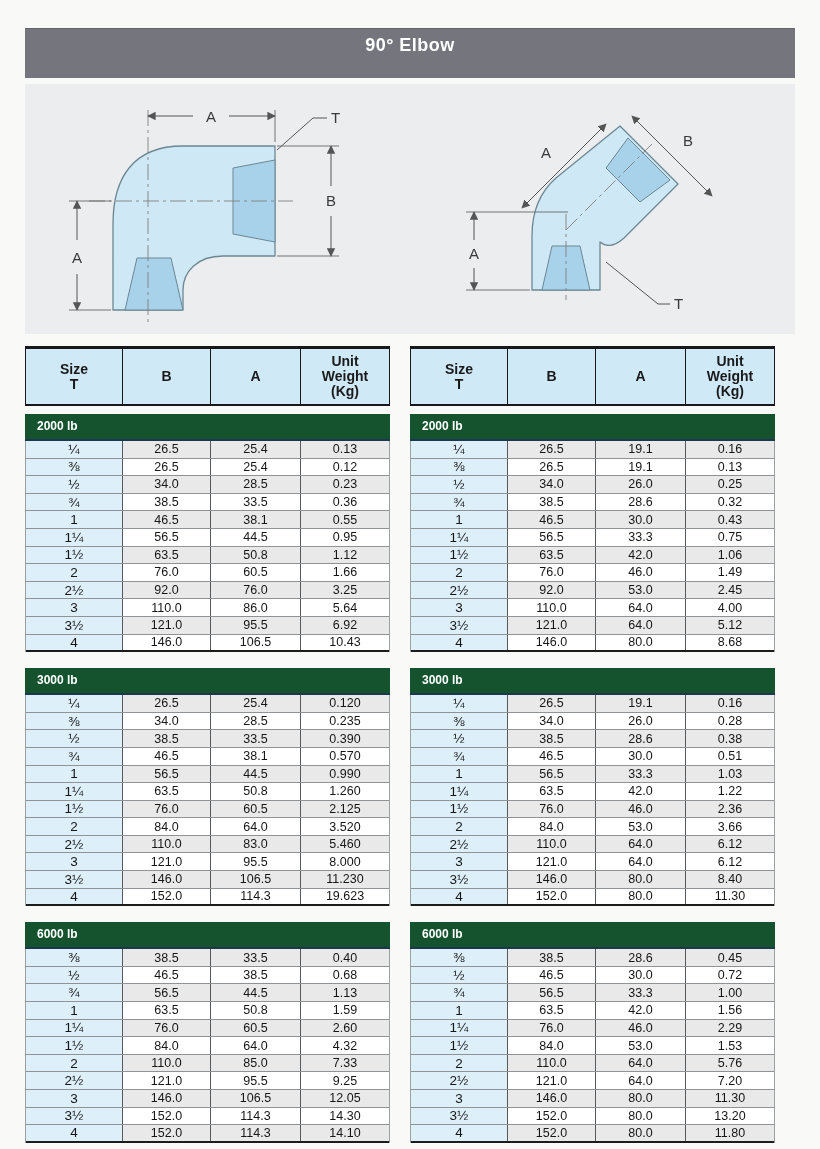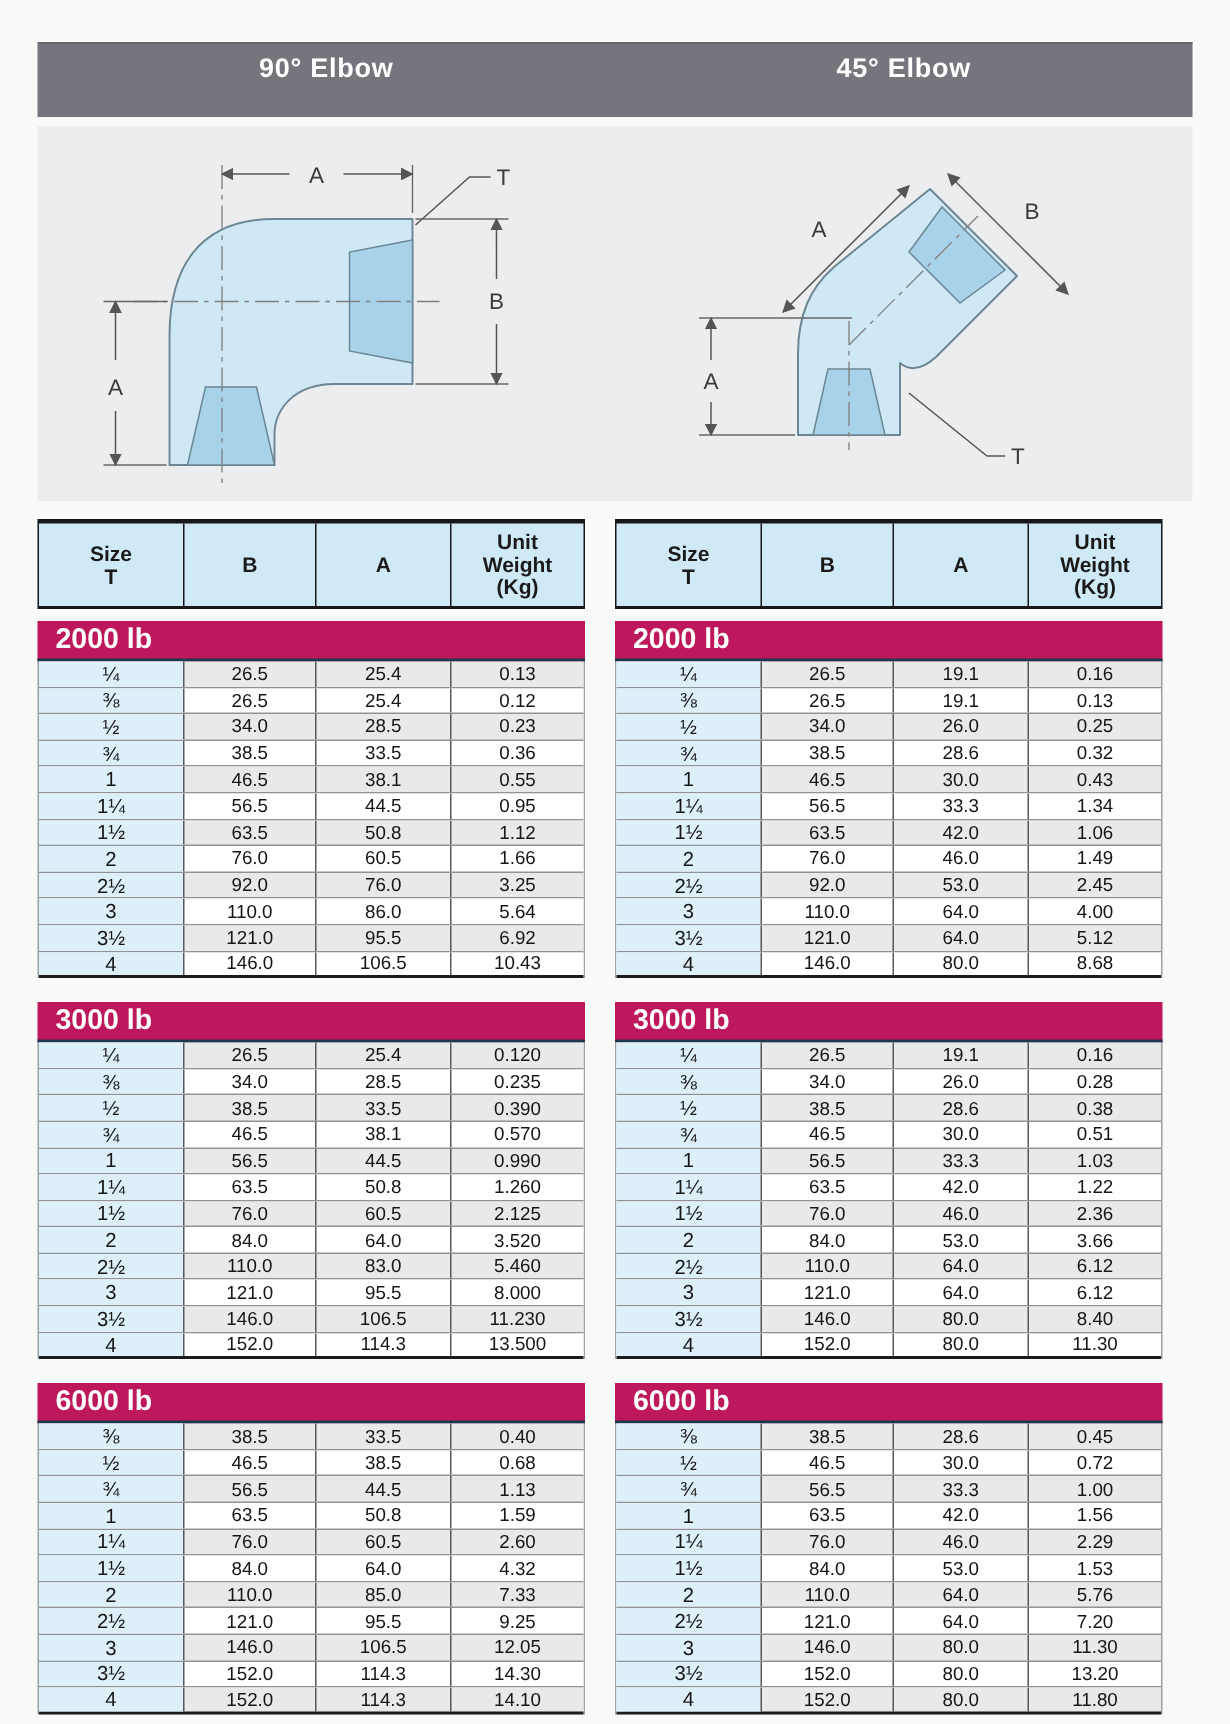--- a/index.html
+++ b/index.html
@@ -22,22 +22,22 @@
   .tables{display:flex;gap:20px;margin-top:12px;width:770px;}
   .ftable{width:365px;}
 
   .thead{display:grid;grid-template-columns:96px 88px 90px 1fr;height:60px;
          background:#cfe9f6;border-top:3px solid #17171c;border-bottom:2px solid #17171c;
          border-left:1.5px solid #17171c;border-right:1.5px solid #17171c;box-sizing:border-box;}
   .th{display:flex;flex-direction:column;justify-content:center;align-items:center;
       font-weight:bold;font-size:14px;line-height:15px;border-left:1.5px solid #17171c;}
   .th:first-child{border-left:none;}
 
-  .class-bar{height:25px;background:#be185d;border-bottom:2.5px solid #1c3850;
-             color:#fff;font-weight:bold;font-size:19px;line-height:25px;
+  .class-bar{height:25px;background:#14532d;border-bottom:2.5px solid #1c3850;
+             color:#fff;font-weight:bold;font-size:12px;line-height:25px;
              padding-left:12px;margin-top:16px;box-sizing:content-box;}
   .class-bar.first{margin-top:8px;}
 
   .rows{border-left:1px solid #9aa0a4;border-right:1px solid #9aa0a4;}
   .row{display:grid;grid-template-columns:96px 88px 90px 1fr;height:17.6px;
        border-bottom:1px solid #8f9396;background:#fff;box-sizing:border-box;}
   .row:nth-child(odd){background:#e9e9e9;}
   .row:last-child{border-bottom:2px solid #1c1c1c;}
   .cell{display:flex;align-items:center;justify-content:center;
         font-size:12.5px;color:#161616;border-left:1px solid #55595c;overflow:hidden;}
@@ -45,21 +45,20 @@
 
   .dimtext{font-family:"Liberation Sans", sans-serif;font-size:15px;fill:#3a3a3a;}
 </style>
 </head>
 <body>
 
 <div class="page">
 
   <div class="title-bar">
     <div class="title">90° Elbow</div>
-    <div class="title">45° Elbow</div>
   </div>
 
   <div class="diagram-panel">
 
     <svg width="385" height="250" viewBox="0 0 385 250">
       <defs>
         <marker id="arr" viewBox="0 0 10 10" refX="9" refY="5" markerWidth="8.5" markerHeight="8.5" orient="auto-start-reverse">
           <path d="M0,0 L10,5 L0,10 z" fill="#555"></path>
         </marker>
       </defs>
@@ -280,21 +279,21 @@
           <div class="row">
             <div class="cell size">3½</div>
             <div class="cell">146.0</div>
             <div class="cell">106.5</div>
             <div class="cell">11.230</div>
           </div>
           <div class="row">
             <div class="cell size">4</div>
             <div class="cell">152.0</div>
             <div class="cell">114.3</div>
-            <div class="cell">13.500</div>
+            <div class="cell">19.623</div>
           </div>
         </div>
         <div class="class-bar">6000 lb</div>
         <div class="rows">
           <div class="row">
             <div class="cell size">⅜</div>
             <div class="cell">38.5</div>
             <div class="cell">33.5</div>
             <div class="cell">0.40</div>
           </div>
@@ -407,21 +406,21 @@
           <div class="row">
             <div class="cell size">1</div>
             <div class="cell">46.5</div>
             <div class="cell">30.0</div>
             <div class="cell">0.43</div>
           </div>
           <div class="row">
             <div class="cell size">1¼</div>
             <div class="cell">56.5</div>
             <div class="cell">33.3</div>
-            <div class="cell">1.34</div>
+            <div class="cell">0.75</div>
           </div>
           <div class="row">
             <div class="cell size">1½</div>
             <div class="cell">63.5</div>
             <div class="cell">42.0</div>
             <div class="cell">1.06</div>
           </div>
           <div class="row">
             <div class="cell size">2</div>
             <div class="cell">76.0</div>

